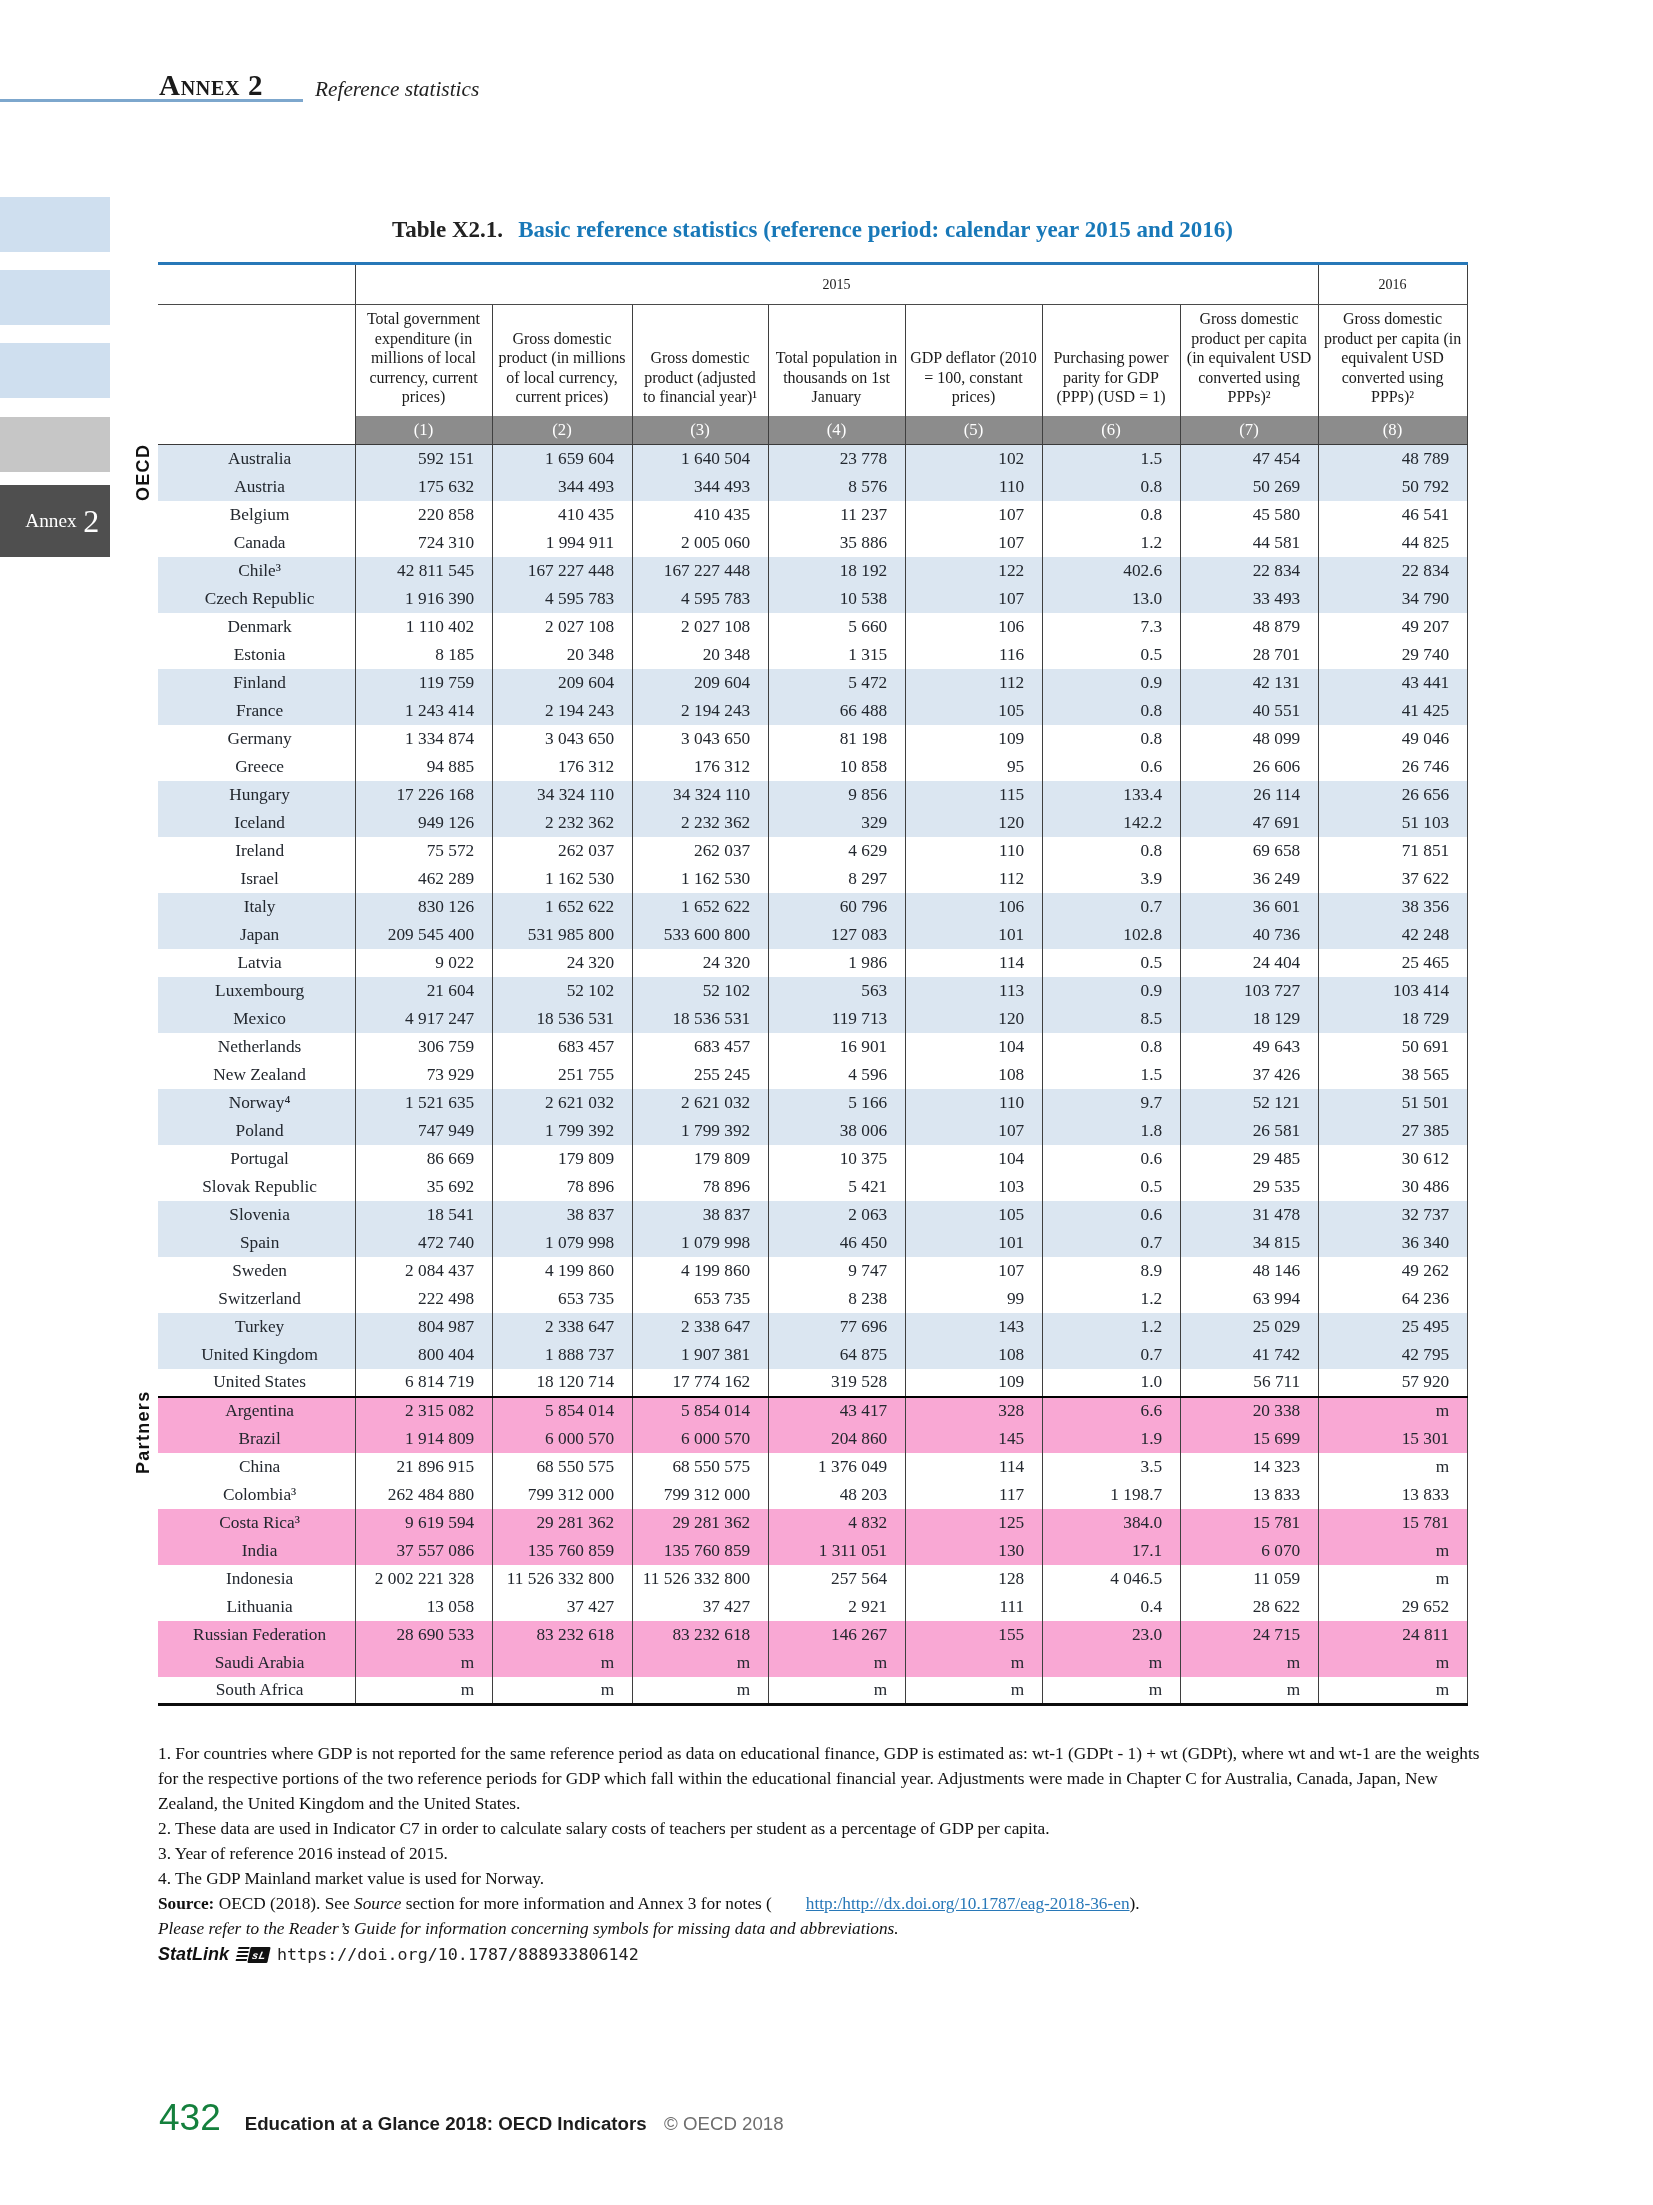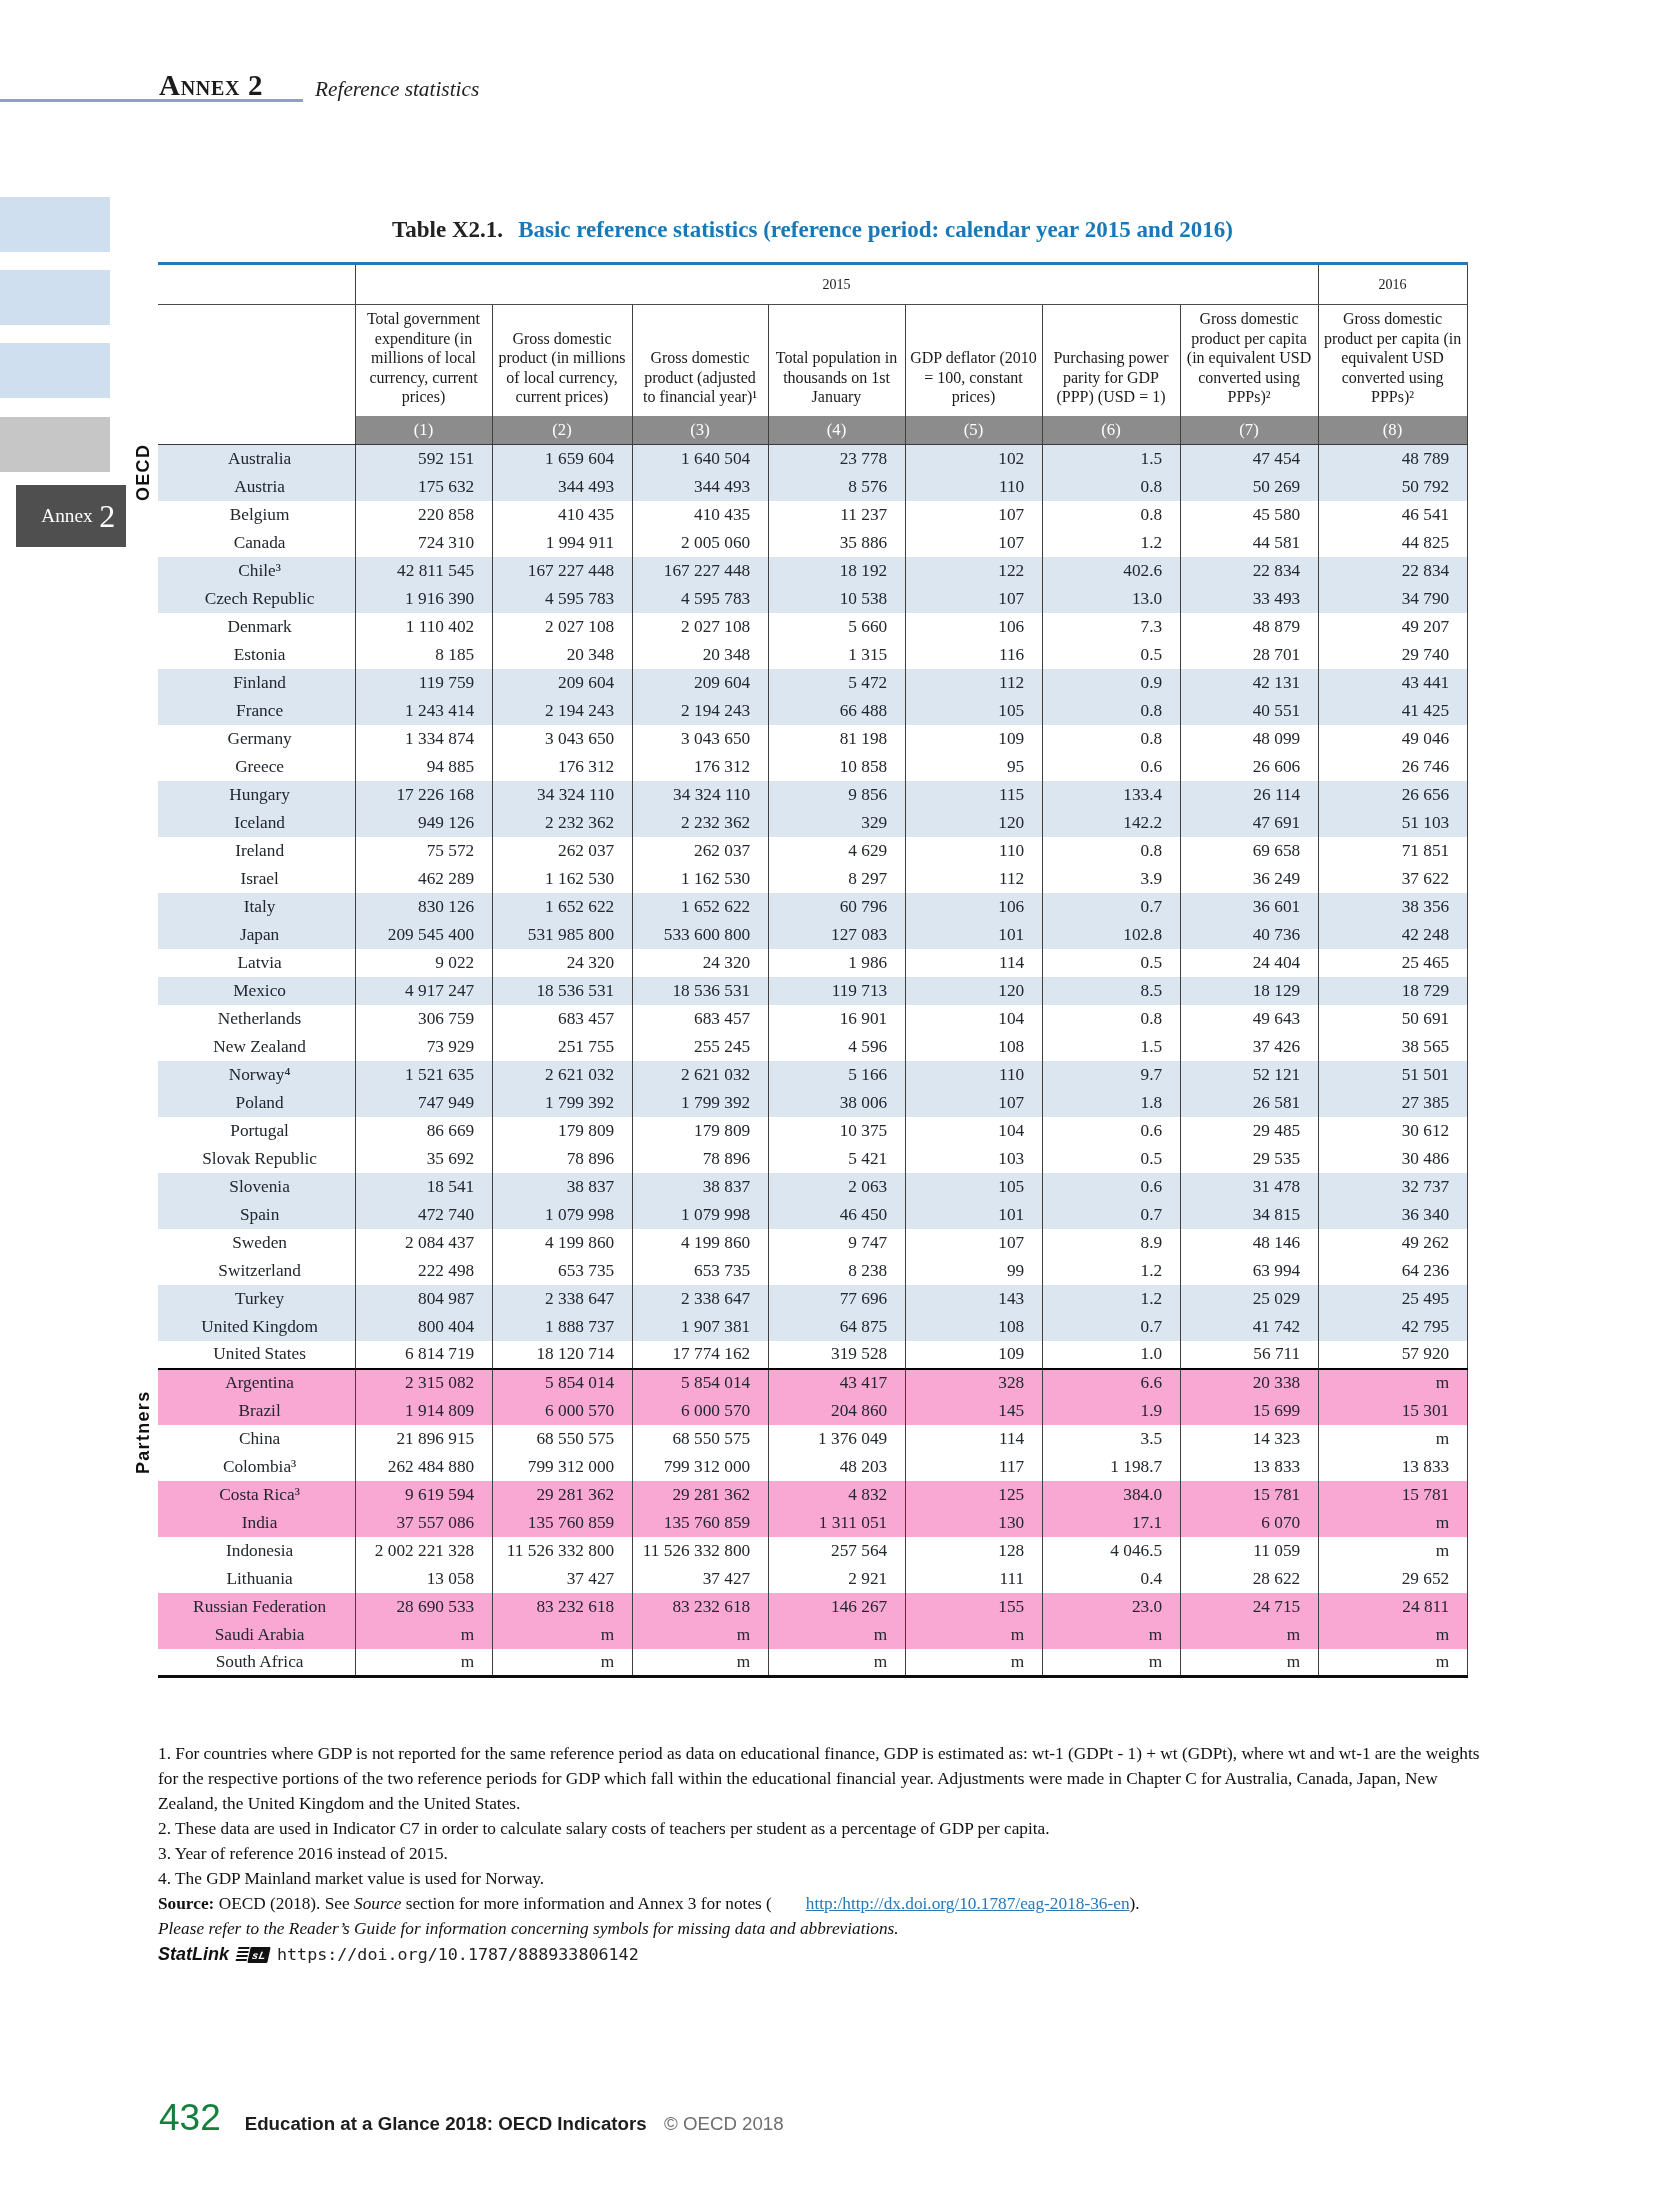--- a/index.html
+++ b/index.html
@@ -3,21 +3,21 @@
 <meta charset="utf-8">
 <style>
   html,body { margin:0; padding:0; background:#9a9a9a; }
   .page { position:relative; width:1654px; height:2205px; background:#ffffff;
           font-family:"Liberation Serif", serif; color:#1a1a1a; overflow:hidden; }
 
   
   .side-tab { position:absolute; left:0; width:110px; height:55px; }
   .tab-blue { background:#cfdfef; }
   .tab-gray { background:#c6c6c6; }
-  .annex-box { position:absolute; left:16px; top:485px; width:110px; height:62px; background:#4f4f4f;
+  .annex-box { position:absolute; left:0; top:485px; width:110px; height:72px; background:#4f4f4f;
                color:#ffffff; display:flex; align-items:center; justify-content:flex-end;
                padding-right:10.7px; box-sizing:border-box; }
   .annex-box .ab-prefix { font-size:19.3px; }
   .annex-box .ab-num { font-size:32px; margin-left:6.7px; line-height:1; }
 
   
   .annex-head { position:absolute; left:159px; top:69px; font-variant:small-caps; font-weight:bold;
                 font-size:29px; letter-spacing:0.7px; }
   .annex-sub  { position:absolute; left:315px; top:77px; font-style:italic; font-size:21.3px; color:#222; }
   .head-rule  { position:absolute; left:0; top:99px; width:303px; height:2.7px; background:#7da7cd; }
@@ -356,20 +356,31 @@
             <td class="val cellsep">9 022</td>
             <td class="val cellsep">24 320</td>
             <td class="val cellsep">24 320</td>
             <td class="val cellsep">1 986</td>
             <td class="val cellsep">114</td>
             <td class="val cellsep">0.5</td>
             <td class="val cellsep">24 404</td>
             <td class="val cellsep">25 465</td>
           </tr>
           <tr class="oecd shaded">
+            <td class="country">Luxembourg</td>
+            <td class="val cellsep">21 604</td>
+            <td class="val cellsep">52 102</td>
+            <td class="val cellsep">52 102</td>
+            <td class="val cellsep">563</td>
+            <td class="val cellsep">113</td>
+            <td class="val cellsep">0.9</td>
+            <td class="val cellsep">103 727</td>
+            <td class="val cellsep">103 414</td>
+          </tr>
+          <tr class="oecd shaded">
             <td class="country">Mexico</td>
             <td class="val cellsep">4 917 247</td>
             <td class="val cellsep">18 536 531</td>
             <td class="val cellsep">18 536 531</td>
             <td class="val cellsep">119 713</td>
             <td class="val cellsep">120</td>
             <td class="val cellsep">8.5</td>
             <td class="val cellsep">18 129</td>
             <td class="val cellsep">18 729</td>
           </tr>

